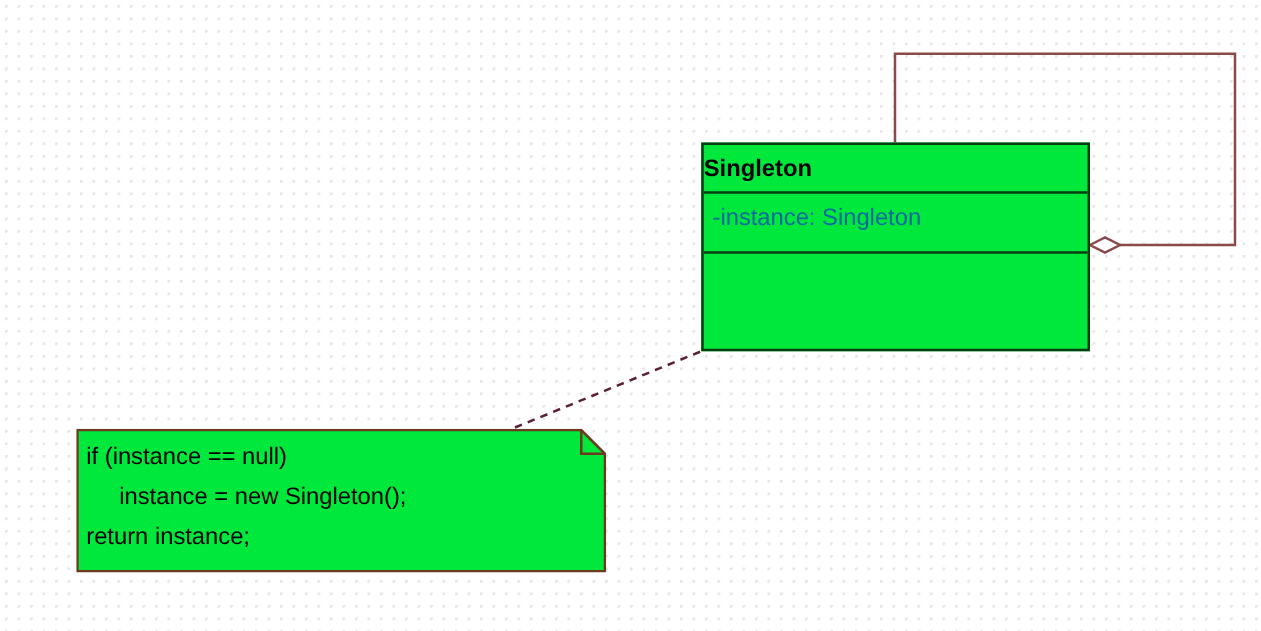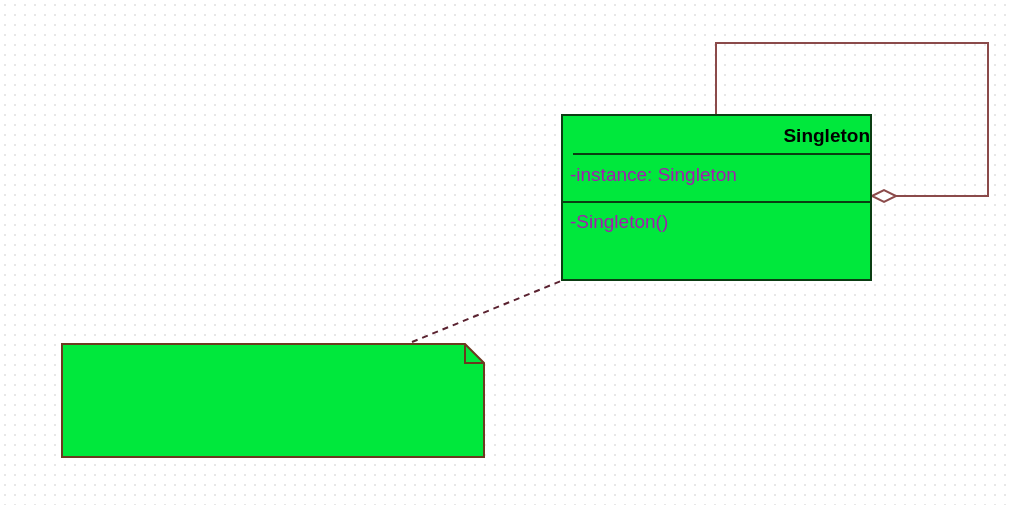--- a/index.html
+++ b/index.html
@@ -44,47 +44,46 @@
     background: #00e83c;
     border: 2px solid #0a3d12;
     box-sizing: border-box;
     display: flex;
     flex-direction: column;
   }
 
   .class-name {
     height: 39px;
     line-height: 39px;
-    text-align: right;
+    text-align: left;
     font-weight: bold;
     font-size: 19px;
     color: #000000;
     border-bottom: 2px solid #0a3d12;
     box-sizing: border-box;
     overflow: hidden;
     white-space: nowrap;
-    margin-left: 10px;
   }
 
   .class-attributes {
     height: 48px;
     border-bottom: 2px solid #0a3d12;
     box-sizing: border-box;
     padding: 7px 0 0 7px;
   }
 
   .class-methods {
     flex: 1;
     box-sizing: border-box;
     padding: 6px 0 0 7px;
   }
 
   .member-line {
     font-size: 19px;
-    color: #a21caf;
+    color: #0369a1;
     line-height: 26px;
     white-space: nowrap;
   }
 
   
   .note-box {
     position: absolute;
     left: 61px;
     top: 343px;
     width: 424px;
@@ -125,24 +124,26 @@
   </svg>
 
   <div class="class-box">
     <div class="class-name">Singleton</div>
 
     <div class="class-attributes">
       <div class="member-line">-instance: Singleton</div>
     </div>
 
     <div class="class-methods">
-      <div class="member-line">-Singleton()</div>
     </div>
   </div>
 
   <div class="note-box">
     <svg class="note-shape" viewBox="0 0 424 115" preserveAspectRatio="none" xmlns="http://www.w3.org/2000/svg">
       <path d="M1,1 L404,1 L423,20 L423,114 L1,114 Z" fill="#00e83c" stroke="#6b3a1f" stroke-width="2"></path>
       <path d="M404,1 L404,20 L423,20" fill="none" stroke="#6b3a1f" stroke-width="2"></path>
     </svg>
+    <div class="note-text">if (instance == null)
+     instance = new Singleton();
+return instance;</div>
   </div>
 
 </div>
 
 </body></html>

